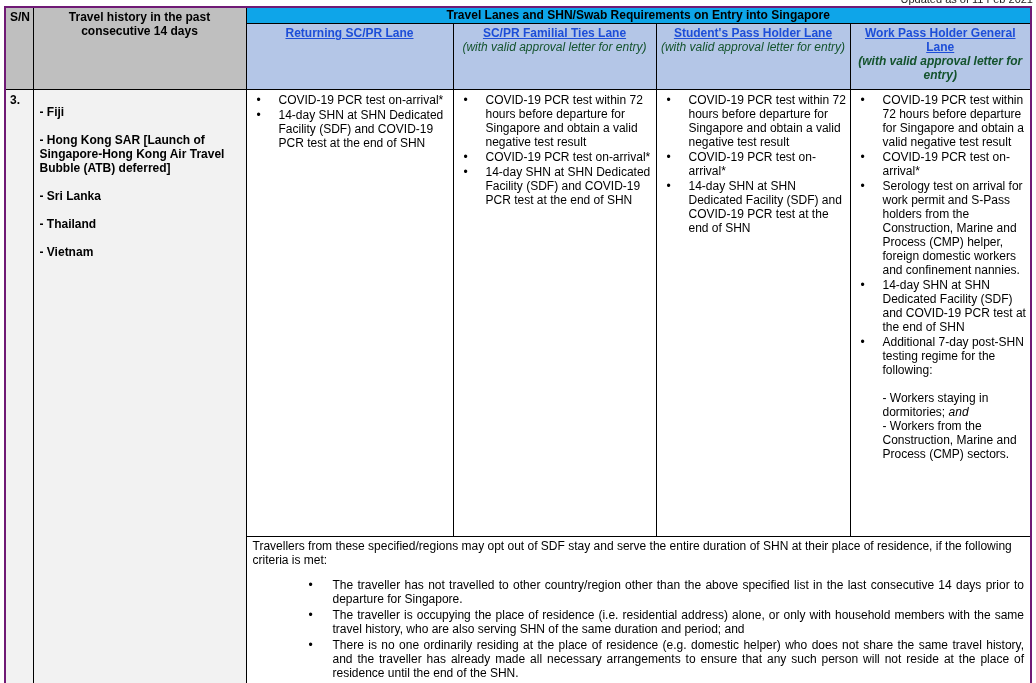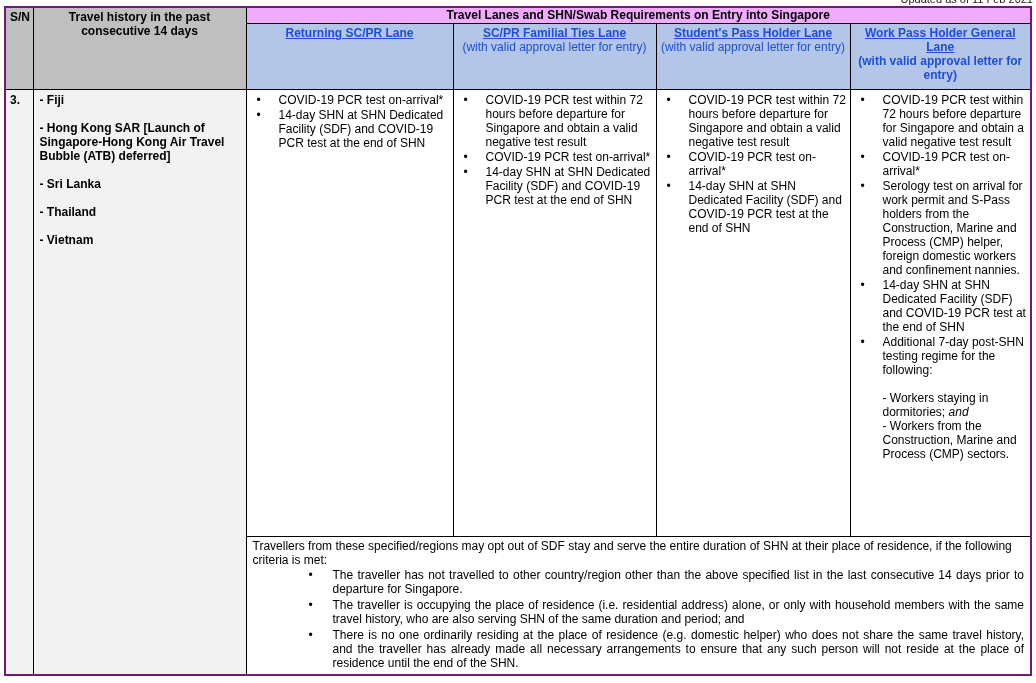--- a/index.html
+++ b/index.html
@@ -13,57 +13,57 @@
     position: absolute; top: -7px; right: 3px;
     font-size: 11px; color: #1a1a1a; white-space: nowrap;
   }
   table.req-table {
     position: absolute; left: 4px; top: 6px; width: 1028px;
     border-collapse: collapse; table-layout: fixed;
     border: 2px solid #701a75;
   }
   th, td { border: 1px solid #000; vertical-align: top; }
   th.banner-peach {
-    background: #f0abfc; font-size: 12px; font-weight: bold;
+    background: #0ea5e9; font-size: 12px; font-weight: bold;
     text-align: center; height: 16px; padding: 0 2px; line-height: 15px;
   }
   th.head-gray {
     background: #BFBFBF; font-size: 12px; font-weight: bold;
     text-align: center; vertical-align: top; padding: 2px 4px; line-height: 14px;
   }
   th.head-blue {
     background: #B4C6E7; height: 66px; text-align: center;
     vertical-align: top; padding: 2px 4px; font-size: 12px; line-height: 14px;
     font-weight: normal;
   }
   .lane-link {
     color: #1d4ed8; font-weight: bold; text-decoration: underline; cursor: pointer;
   }
-  .lane-sub { color: #1d4ed8; }
+  .lane-sub { font-style: italic; color: #14532d; }
   .lane-sub.bold { font-weight: bold; }
   td.sn-cell {
     background: #F2F2F2; font-weight: bold; font-size: 12px;
     padding: 3px 2px 0 4px; line-height: 14px;
   }
   td.countries-cell {
     background: #F2F2F2; font-weight: bold; font-size: 12px;
     padding: 3px 6px 0 6px; line-height: 14px;
   }
-  td.countries-cell p { margin-bottom: 14px; }
+  td.countries-cell p { margin-bottom: 14px; margin-top: 12px; }
   td.lane-cell { height: 447px; padding: 3px 3px 0 0; font-size: 12px; }
   ul.reqs { list-style: none; }
   ul.reqs li.req {
     display: grid; grid-template-columns: 32px 1fr;
     line-height: 14px; margin-bottom: 1px;
   }
   ul.reqs li.req::before { content: "\2022"; padding-left: 10px; }
   .post-shn-extra { margin-top: 14px; }
   td.optout-cell { padding: 2px 6px 2px 6px; font-size: 12px; line-height: 14px; }
   .optout-intro { text-align: left; }
-  ul.criteria { list-style: none; margin-left: 44px; margin-top: 1px; }
+  ul.criteria { list-style: none; margin-left: 44px; margin-top: 11px; }
   ul.criteria li.crit {
     display: grid; grid-template-columns: 36px 1fr;
     line-height: 14px; margin-bottom: 2px;
   }
   ul.criteria li.crit::before { content: "\2022"; padding-left: 12px; }
   ul.criteria li.crit > div { text-align: justify; }
   em.and-em { }
 </style>
 </head>
 <body>

